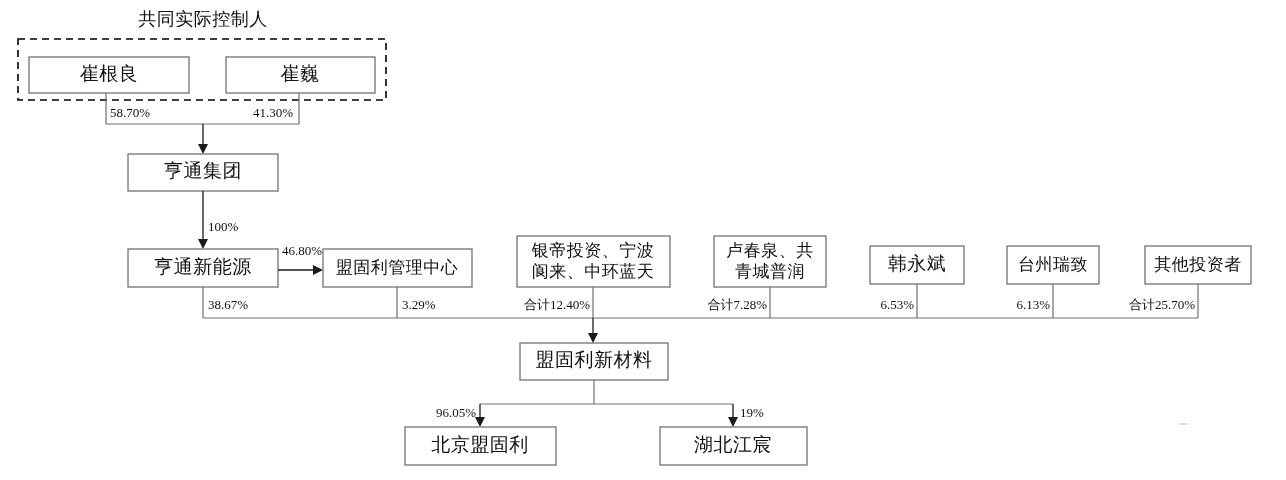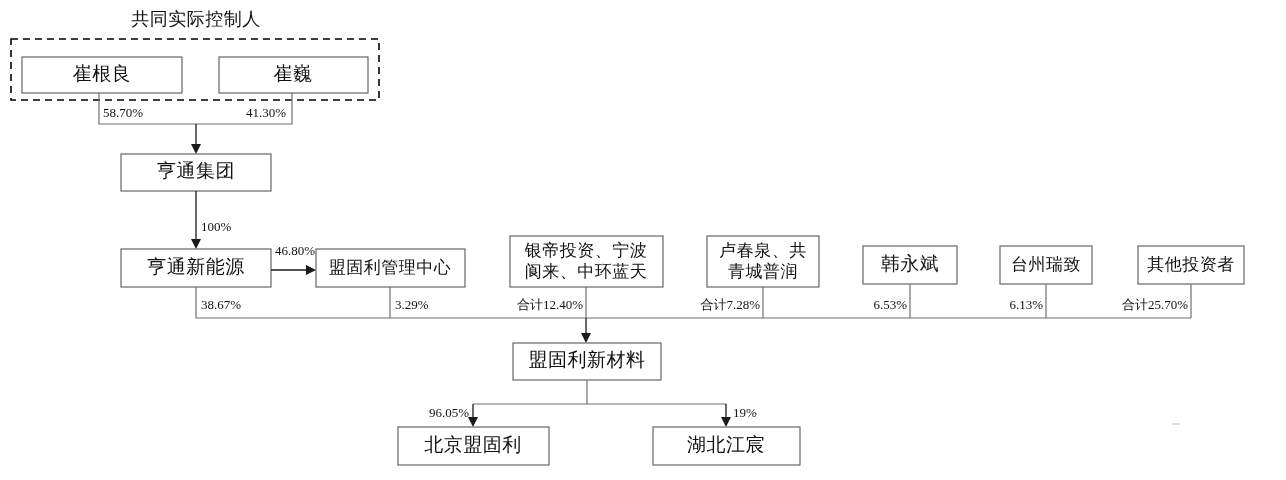--- a/index.html
+++ b/index.html
@@ -10,20 +10,21 @@
   body {
     width: 1286px;
     height: 480px;
     font-family: "Liberation Serif", "DejaVu Serif", serif;
     overflow: hidden;
   }
   #chart-root {
     position: relative;
     width: 1227px;
     height: 480px;
+    margin-left: 7px;
   }
   svg#org-svg {
     position: absolute;
     top: 0;
     left: 0;
     width: 1286px;
     height: 480px;
   }
   .box-rect {
     fill: #ffffff;

